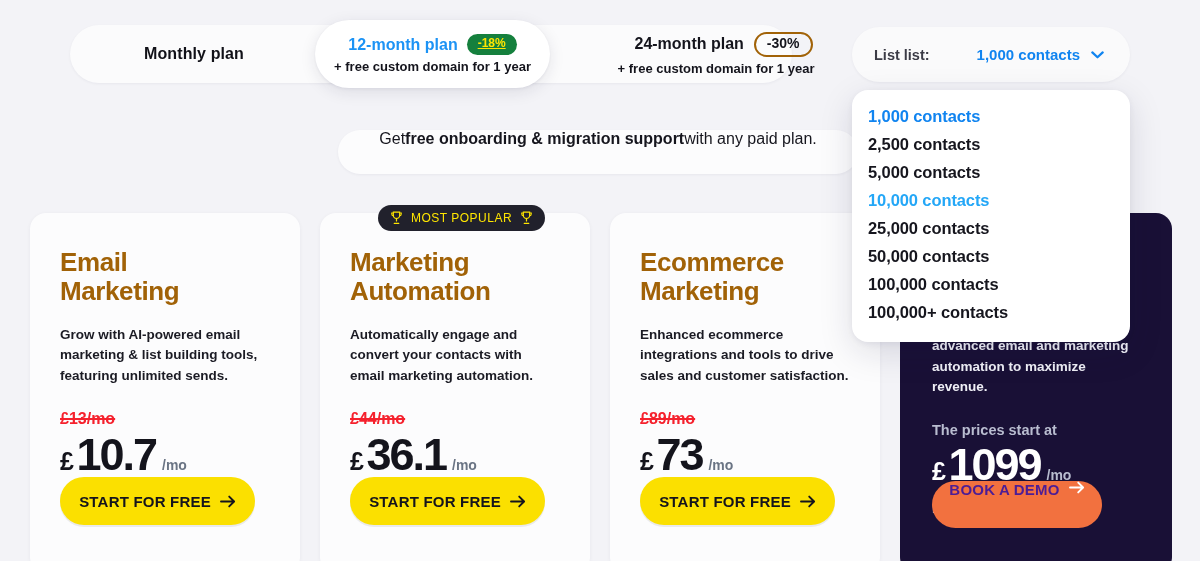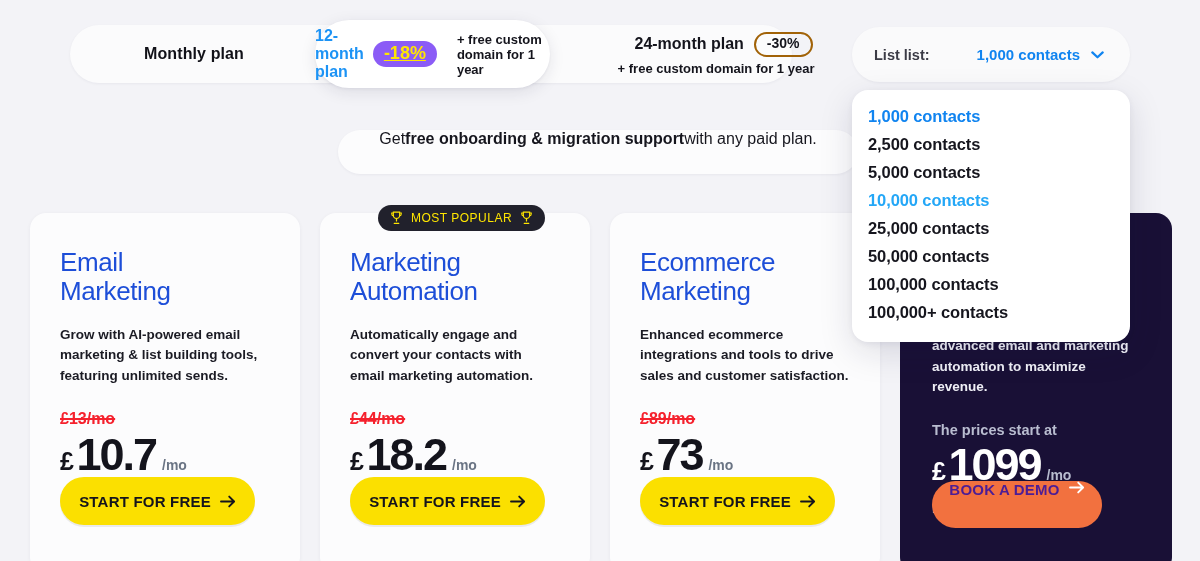--- a/index.html
+++ b/index.html
@@ -38,29 +38,29 @@
     line-height: 1.1;
   }
   .seg-sub { font-size: 13px; font-weight: 700; color: #14141c; }
 
   
   .seg-active {
     position: absolute; left: 315px; top: 20px;
     width: 235px; height: 68px;
     background: #ffffff; border-radius: 34px;
     box-shadow: 0 4px 16px rgba(25,25,60,.10), 0 1px 3px rgba(25,25,60,.06);
-    display: flex; flex-direction: row;
-    align-items: center; justify-content: center; gap: 20px;
+    display: flex; flex-direction: column;
+    align-items: center; justify-content: center; gap: 4px;
     z-index: 4;
   }
   .seg-active .seg-row { display: flex; align-items: center; gap: 9px; }
   .seg-active .seg-title { font-size: 16px; font-weight: 800; color: #1c93f5; }
   .badge-filled {
-    background: #8b5cf6; color: #ffe600; border-radius: 14px;
-    padding: 3px 11px 4px; font-size: 18px; font-weight: 800; line-height: 1.1; text-decoration: underline;
+    background: #15803d; color: #ffe600; border-radius: 14px;
+    padding: 3px 11px 4px; font-size: 12px; font-weight: 800; line-height: 1.1; text-decoration: underline;
   }
   .seg-active .seg-sub { font-size: 13px; font-weight: 700; color: #14141c; }
 
   
   .listsize {
     position: absolute; left: 852px; top: 27px;
     width: 278px; height: 55px;
     background: #fafafb; border-radius: 28px;
     display: flex; align-items: center;
     padding: 0 26px 0 22px;
@@ -116,21 +116,21 @@
   .card-3 { left: 610px; }
   .card-dark {
     position: absolute; left: 900px; top: 213px;
     width: 272px; height: 360px;
     background: #191036; border-radius: 16px;
     padding: 35px 32px 0;
     z-index: 1;
   }
 
   .card-title {
-    font-size: 26px; font-weight: 400; color: #1d4ed8;
+    font-size: 26px; font-weight: 700; color: #a16207;
     line-height: 1.13; letter-spacing: -.4px;
     white-space: pre-line;
   }
   .card-desc {
     margin-top: 18px;
     font-size: 13.5px; font-weight: 700; color: #1b1b24;
     line-height: 1.52;
   }
   .price-old {
     margin-top: 24px;
@@ -278,21 +278,21 @@
     </button>
   </div>
 
   <div class="card card-2">
     <div class="card-title">Marketing
 Automation</div>
     <div class="card-desc">Automatically engage and convert your contacts with email marketing automation.</div>
     <div class="price-old">£44/mo</div>
     <div class="price-row">
       <span class="cur">£</span>
-      <span class="amt">18.2</span>
+      <span class="amt">36.1</span>
       <span class="per">/mo</span>
     </div>
     <div class="billed">Billed annually</div>
     <button class="cta">
       <span>START FOR FREE</span>
       <svg class="arrow" viewBox="0 0 16 13">
         <path d="M1 6.5h13M9.2 1.6l4.9 4.9-4.9 4.9" fill="none" stroke="#14141c" stroke-width="1.9" stroke-linecap="round" stroke-linejoin="round"></path>
       </svg>
     </button>
   </div>

